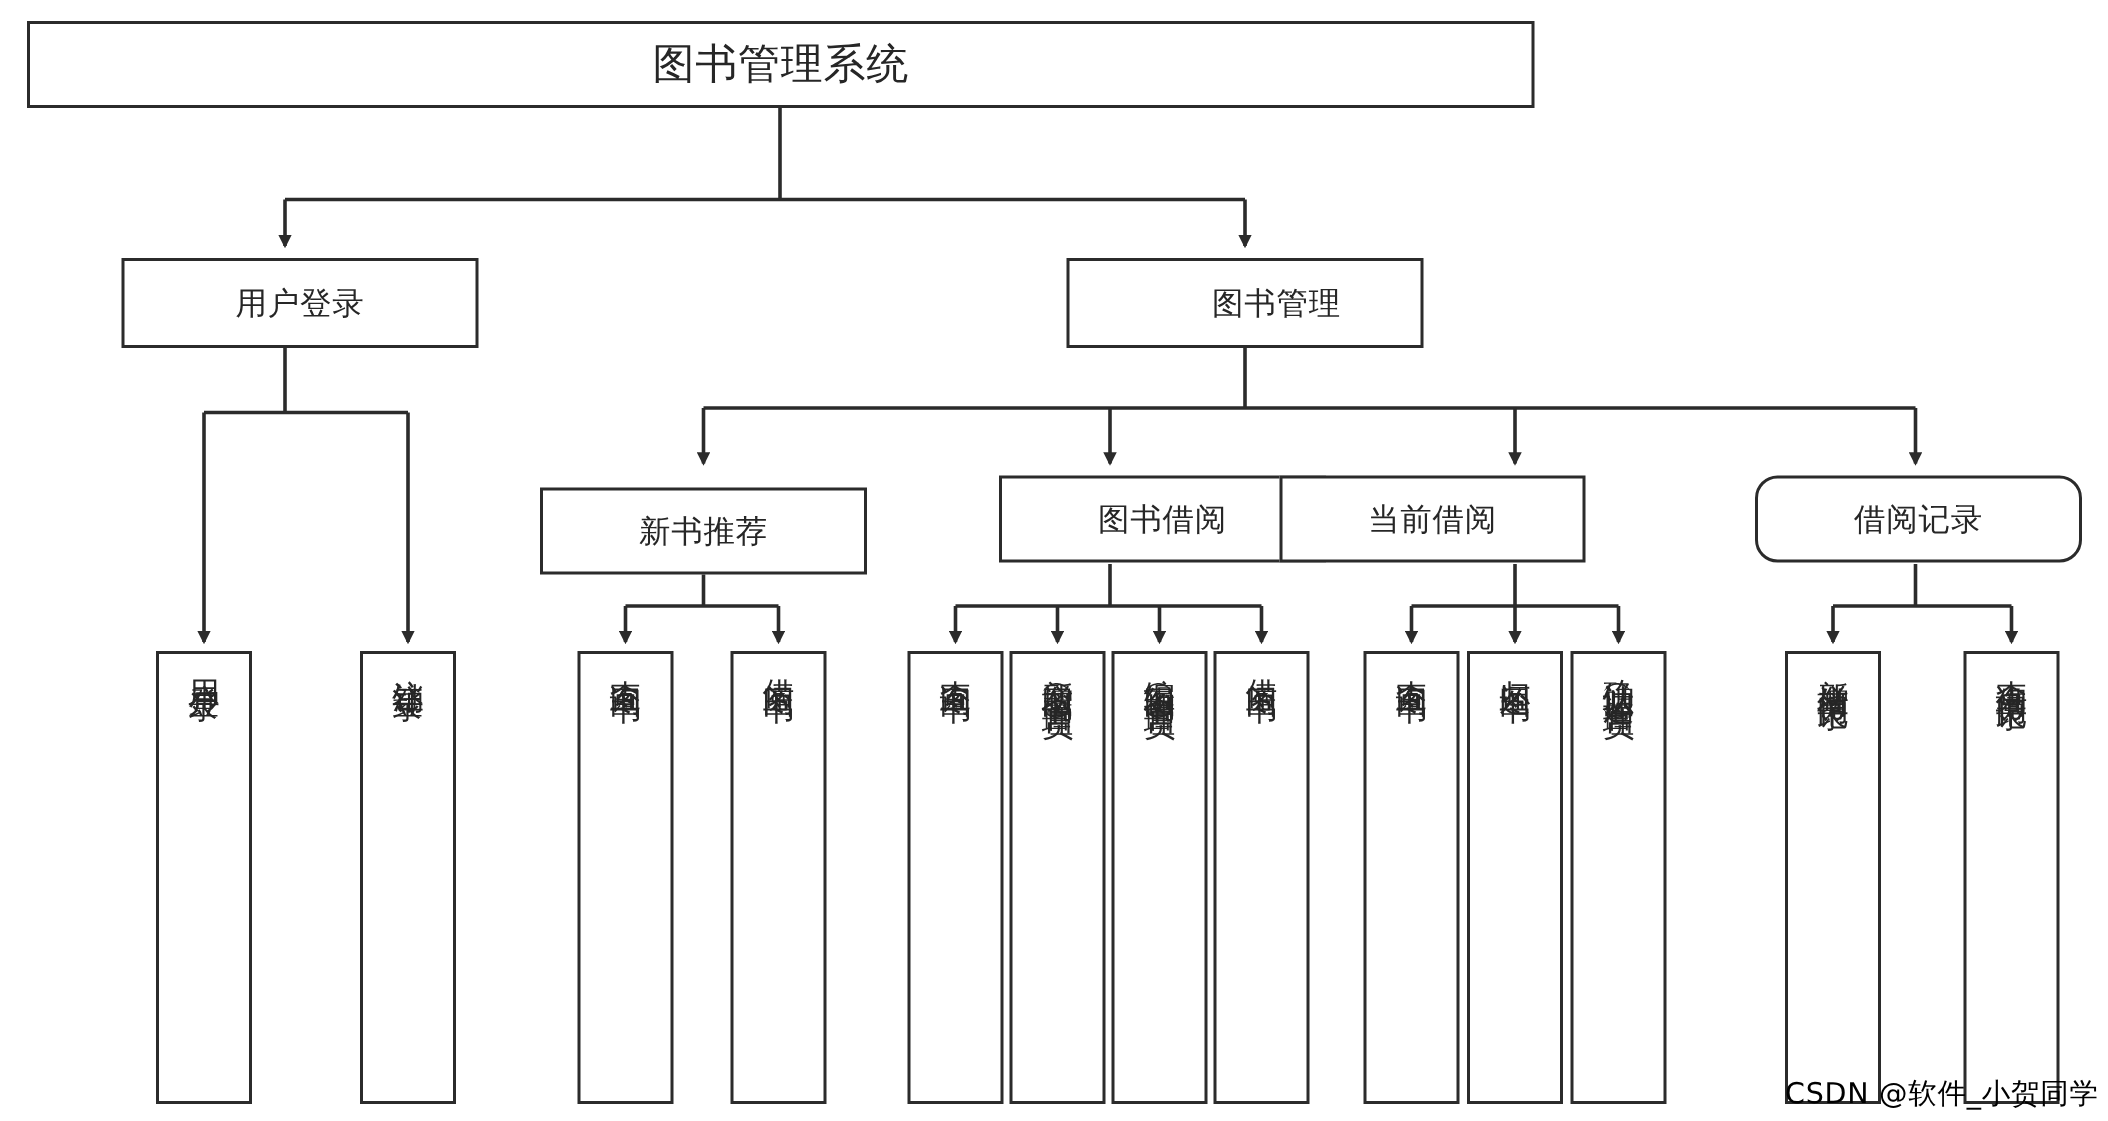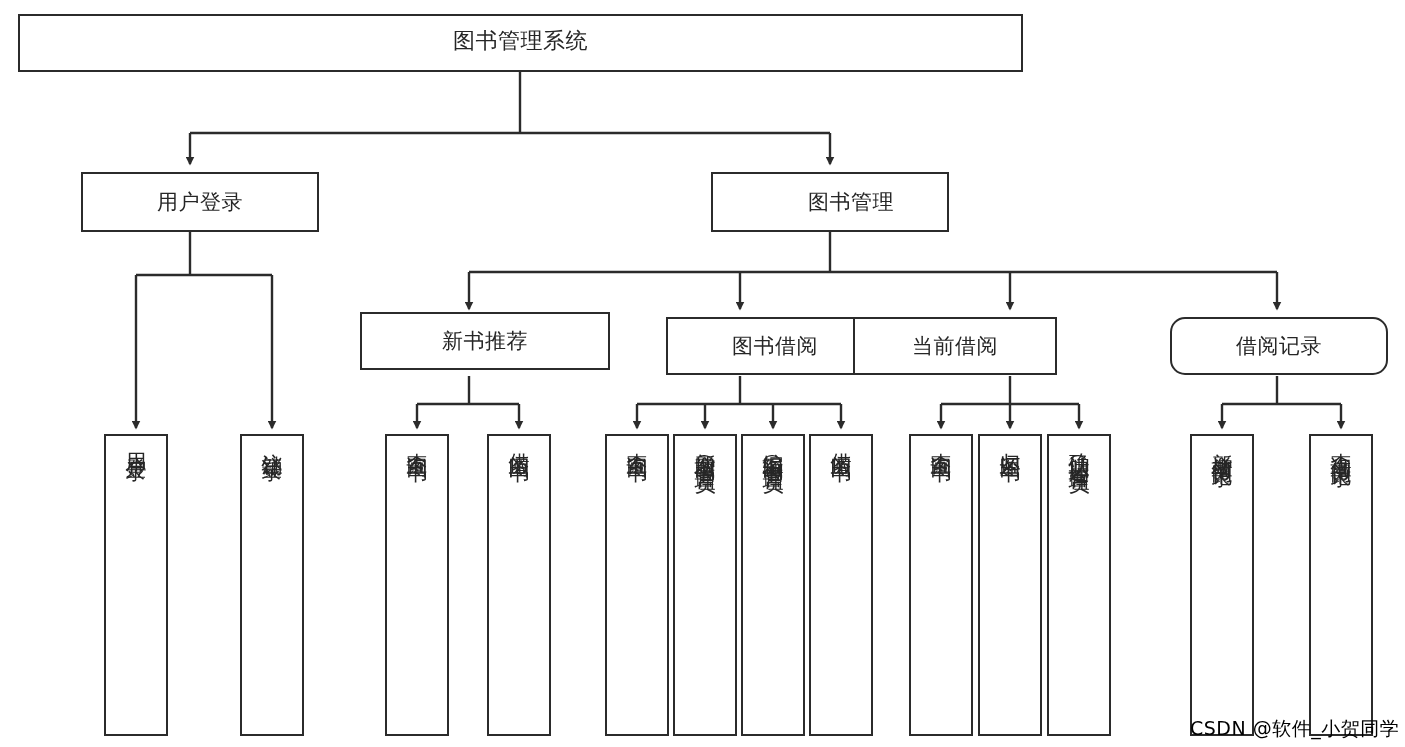--- a/index.html
+++ b/index.html
@@ -41,22 +41,21 @@
     line-height: 1.18;
     color: #262626;
     letter-spacing: 0.5px;
   }
   
   .node.h .node-label {
     font-size: 21px;
     writing-mode: horizontal-tb;
   }
   .node.h.root .node-label {
-    font-size: 22px;
-    font-family: Liberation Mono, monospace;
+    font-size: 28px;
   }
   
   .node.v {
     align-items: flex-start;
     justify-content: center;
     padding-top: 0;
   }
   .node.v .node-label {
     writing-mode: vertical-rl;
     text-orientation: upright;
@@ -135,21 +134,21 @@
   </div>
 
   <div class="node h" style="left:81px; top:172px; width:238px; height:60px;">
     <span class="node-label">用户登录</span>
   </div>
 
   <div class="node h" style="left:711px; top:172px; width:238px; height:60px;padding-left:42px;">
     <span class="node-label">图书管理</span>
   </div>
 
-  <div class="node h" style="left:360px; top:312px; width:250px; height:58px;">
+  <div class="node h" style="left:360px; top:325px; width:218px; height:58px;">
     <span class="node-label">新书推荐</span>
   </div>
 
   <div class="node h" style="left:631px; top:317px; width:218px; height:58px;margin-left:35px;">
     <span class="node-label">图书借阅</span>
   </div>
 
   <div class="node h" style="left:853px; top:317px; width:204px; height:58px;">
     <span class="node-label">当前借阅</span>
   </div>

